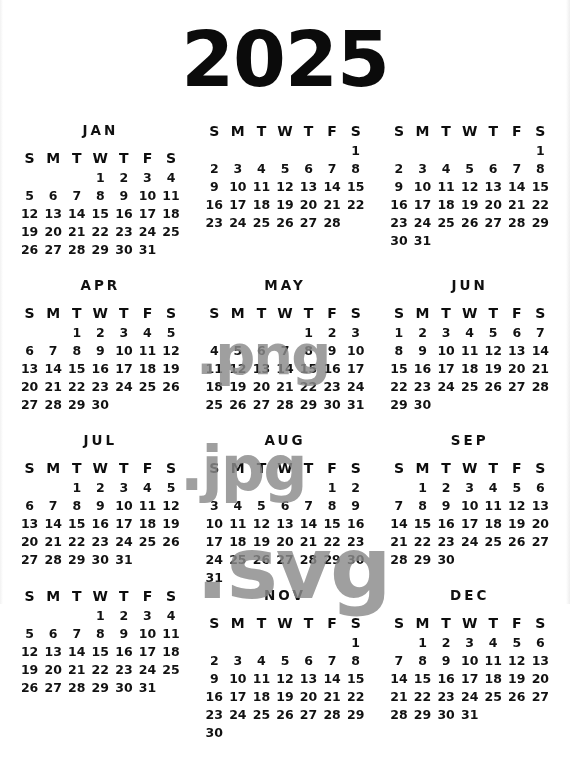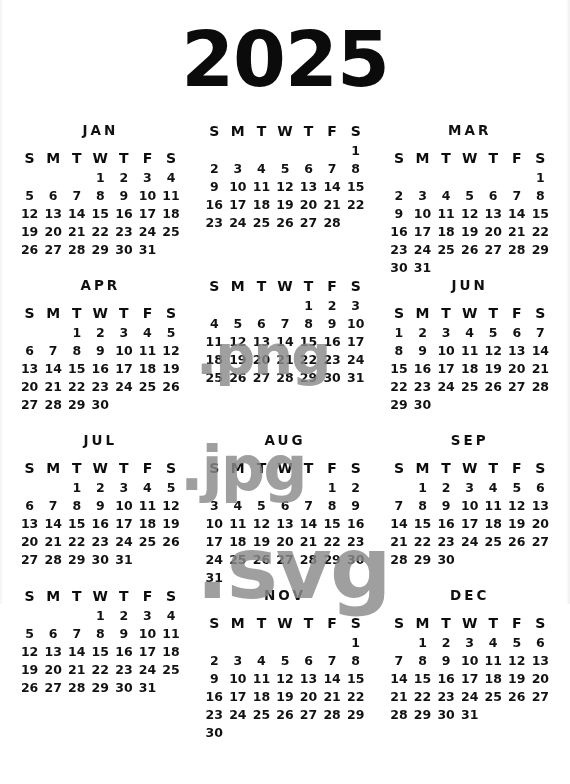--- a/index.html
+++ b/index.html
@@ -236,21 +236,20 @@
           <div class="day">23</div>
           <div class="day">24</div>
           <div class="day">25</div>
           <div class="day">26</div>
           <div class="day">27</div>
           <div class="day">28</div>
           <div class="day empty"></div>
         </div>
       </div>
       <div class="month">
-        <div class="month-name">MAR</div>
         <div class="dow-row">
           <div class="dow">S</div>
           <div class="dow">M</div>
           <div class="dow">T</div>
           <div class="dow">W</div>
           <div class="dow">T</div>
           <div class="dow">F</div>
           <div class="dow">S</div>
         </div>
         <div class="week-row">
@@ -359,20 +358,21 @@
           <div class="day">27</div>
           <div class="day">28</div>
           <div class="day">29</div>
           <div class="day">30</div>
           <div class="day empty"></div>
           <div class="day empty"></div>
           <div class="day empty"></div>
         </div>
       </div>
       <div class="month">
+        <div class="month-name">MAY</div>
         <div class="dow-row">
           <div class="dow">S</div>
           <div class="dow">M</div>
           <div class="dow">T</div>
           <div class="dow">W</div>
           <div class="dow">T</div>
           <div class="dow">F</div>
           <div class="dow">S</div>
         </div>
         <div class="week-row">

